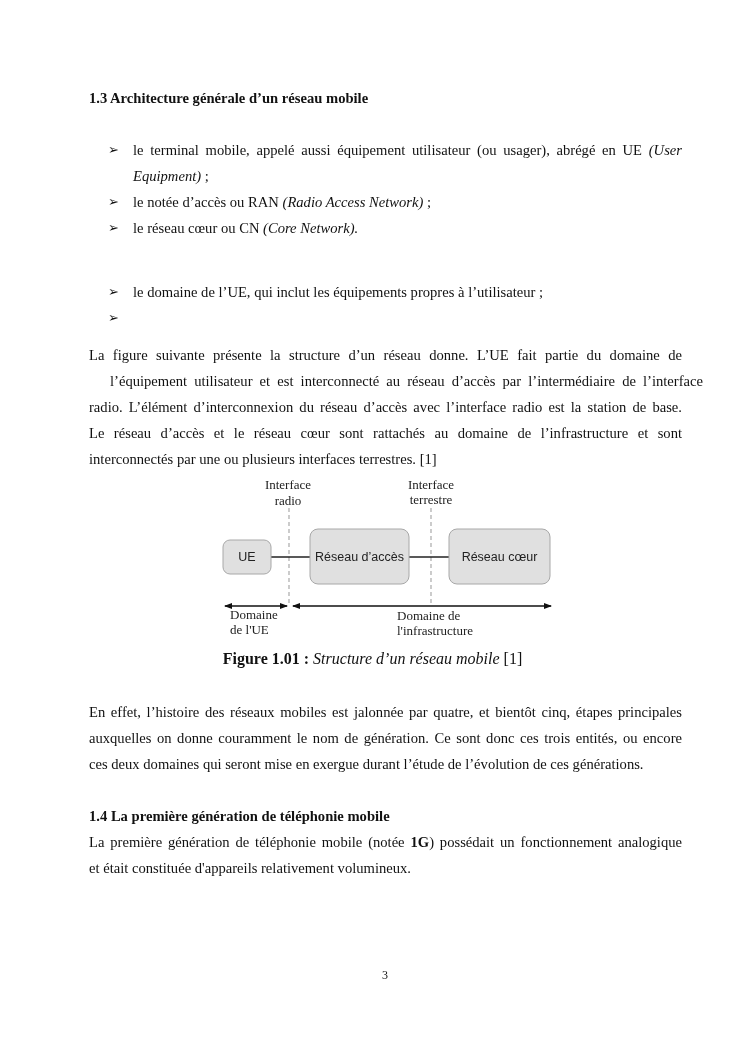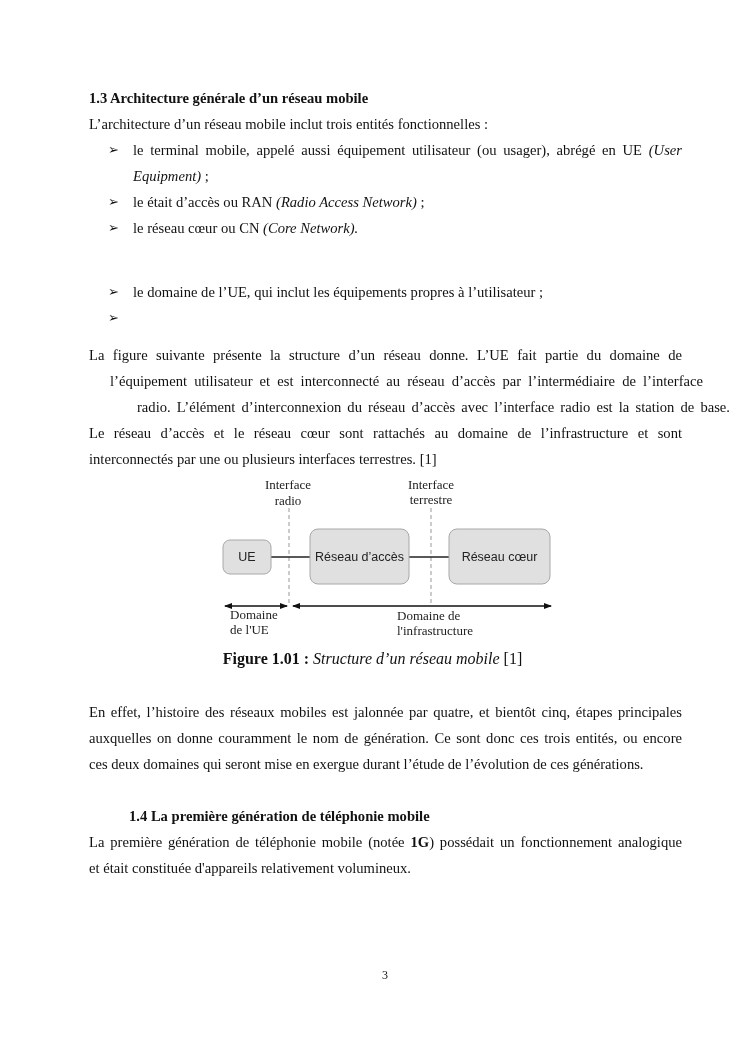--- a/index.html
+++ b/index.html
@@ -19,51 +19,50 @@
   .box-lbl { font-family:"Liberation Sans", sans-serif; font-size:12.5px; fill:#222; }
   .caption { position:absolute; top:650px; left:0; width:745px; text-align:center; font-size:16px; }
   .pnum { position:absolute; top:968px; left:0; width:770px; text-align:center; font-size:12px; }
 </style>
 </head>
 <body>
 
 <div class="page">
 
   <div class="txt h" style="top:85px;">1.3 Architecture générale d’un réseau mobile</div>
-  <div class="txt" style="top:111px;">L’architecture d’un réseau mobile inclut trois entités fonctionnelles :</div>
 
   <ul class="bul" style="top:137px;">
     <li style="text-align:justify;">
       <span class="arrow">➢</span>
       <span>le terminal mobile, appelé aussi équipement utilisateur (ou usager), abrégé en UE </span><span class="it">(User Equipment)</span><span> ;</span>
     </li>
     <li>
       <span class="arrow">➢</span>
-      <span>le était d’accès ou RAN </span><span class="it">(Radio Access Network)</span><span> ;</span>
+      <span>le notée d’accès ou RAN </span><span class="it">(Radio Access Network)</span><span> ;</span>
     </li>
     <li>
       <span class="arrow">➢</span>
       <span>le réseau cœur ou CN </span><span class="it">(Core Network).</span><span></span>
     </li>
   </ul>
 
   <ul class="bul" style="top:279px;">
     <li>
       <span class="arrow">➢</span>
       <span>le domaine de l’UE, qui inclut les équipements propres à l’utilisateur ;</span>
     </li>
     <li>
       <span class="arrow">➢</span>
     </li>
   </ul>
 
   <div>
     <div class="txt just" style="top:342px;">La figure suivante présente la structure d’un réseau donne. L’UE fait partie du domaine de</div>
     <div class="txt just" style="top:368px;margin-left:21px;">l’équipement utilisateur et est interconnecté au réseau d’accès par l’intermédiaire de l’interface</div>
-    <div class="txt just" style="top:394px;margin-left:48px;">radio. L’élément d’interconnexion du réseau d’accès avec l’interface radio est la station de base.</div>
+    <div class="txt just" style="top:394px;">radio. L’élément d’interconnexion du réseau d’accès avec l’interface radio est la station de base.</div>
     <div class="txt just" style="top:420px;">Le réseau d’accès et le réseau cœur sont rattachés au domaine de l’infrastructure et sont</div>
     <div class="txt" style="top:446px;">interconnectés par une ou plusieurs interfaces terrestres. [1]</div>
   </div>
 
   <svg class="fig" viewBox="0 0 345 170">
     <defs>
       <marker id="ah" markerWidth="8" markerHeight="8" refX="7" refY="4" orient="auto" markerUnits="userSpaceOnUse">
         <path d="M0,1 L8,4 L0,7 Z" fill="#111"></path>
       </marker>
       <marker id="ahs" markerWidth="8" markerHeight="8" refX="1" refY="4" orient="auto" markerUnits="userSpaceOnUse">
@@ -103,18 +102,18 @@
   <div class="caption">
     <span class="b">Figure 1.01 : </span><span class="it">Structure d’un réseau mobile</span><span> [1]</span>
   </div>
 
   <div>
     <div class="txt just" style="top:699px;">En effet, l’histoire des réseaux mobiles est jalonnée par quatre, et bientôt cinq, étapes principales</div>
     <div class="txt just" style="top:725px;">auxquelles on donne couramment le nom de génération. Ce sont donc ces trois entités, ou encore</div>
     <div class="txt" style="top:751px;">ces deux domaines qui seront mise en exergue durant l’étude de l’évolution de ces générations.</div>
   </div>
 
-  <div class="txt h" style="top:803px;margin-left:40px;">1.4 La première génération de téléphonie mobile</div>
+  <div class="txt h" style="top:803px;">1.4 La première génération de téléphonie mobile</div>
   <div class="txt just" style="top:829px;"><span>La première génération de téléphonie mobile (notée </span><span class="b">1G</span><span>) possédait un fonctionnement analogique</span></div>
   <div class="txt" style="top:855px;">et était constituée d'appareils relativement volumineux.</div>
 
   <div class="pnum">3</div>
 </div>
 
 </body></html>

